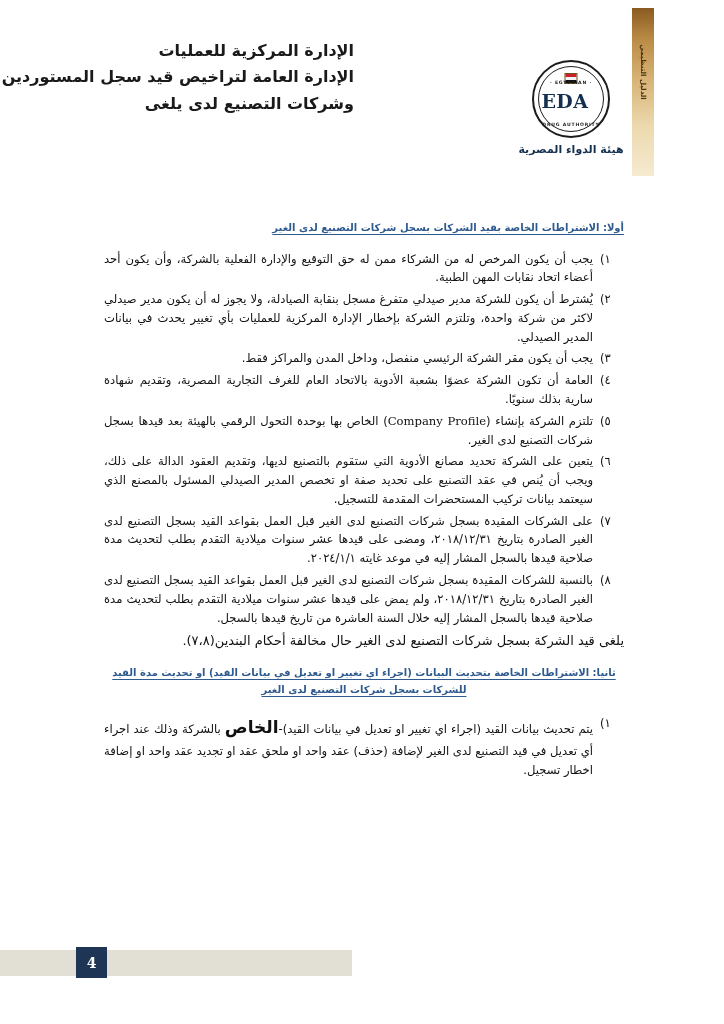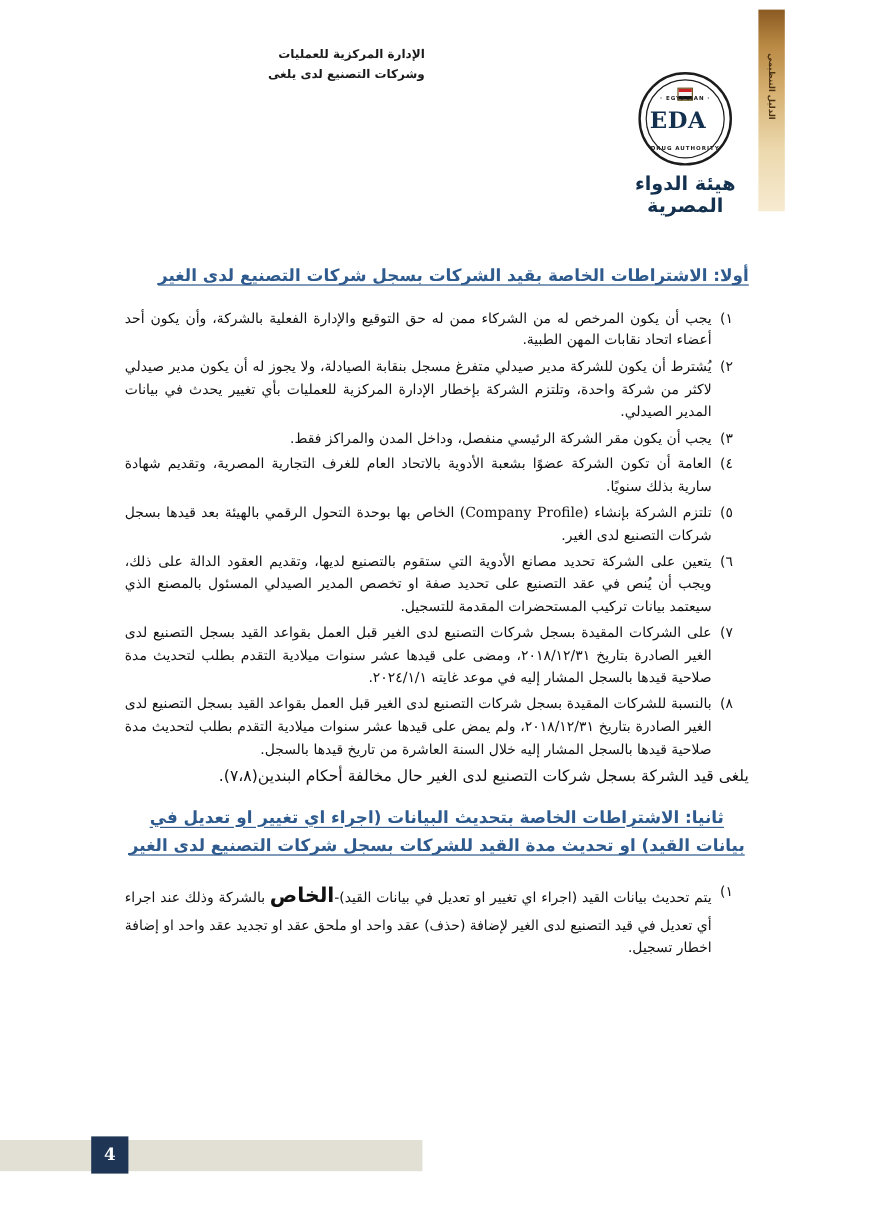--- a/index.html
+++ b/index.html
@@ -24,21 +24,21 @@
     height: 200px;
   }
   .header-text {
     position: absolute;
     top: 38px;
     right: 370px;
     width: 260px;
     text-align: right;
     direction: rtl;
     line-height: 1.65;
-    font-size: 10px;
+    font-size: 16px;
     font-weight: bold;
     color: #1a1a1a;
   }
   .header-text div { white-space: nowrap; }
 
   
   .logo-block {
     position: absolute;
     top: 60px;
     left: 516px;
@@ -99,21 +99,21 @@
     text-align: center;
     font-size: 4.6px;
     letter-spacing: 0.8px;
     color: #1c1c1c;
     font-weight: bold;
   }
   .seal-arc-top { top: 20px; }
   .seal-arc-bottom { bottom: 11px; }
   .logo-caption {
     margin-top: 5px;
-    font-size: 16px;
+    font-size: 11px;
     font-weight: bold;
     color: #14304f;
     direction: rtl;
   }
 
   
   .gold-bar {
     position: absolute;
     top: 8px;
     left: 632px;
@@ -140,21 +140,21 @@
     top: 220px;
     right: 100px;
     width: 520px;
     direction: rtl;
     text-align: right;
   }
 
   .section-heading {
     color: #2e5a8e;
     font-weight: bold;
-    font-size: 14px;
+    font-size: 10px;
     line-height: 1.55;
     text-decoration: underline;
     text-underline-offset: 3px;
     margin: 0 0 14px 0;
     direction: rtl;
   }
   .section-heading.second {
     text-align: center;
     margin-top: 8px;
     margin-bottom: 16px;
@@ -250,20 +250,21 @@
     white-space: nowrap;
   }
 </style>
 </head>
 <body>
 
 <div class="page-header">
 
   <div class="header-text">
     <div>الإدارة المركزية للعمليات</div>
+    <div>الإدارة العامة لتراخيص قيد سجل المستوردين</div>
     <div>وشركات التصنيع لدى يلغى</div>
   </div>
 
   <div class="logo-block">
     <div class="logo-seal">
       <div class="seal-ring"></div>
       <div class="seal-ring inner"></div>
       <div class="seal-eagle">★</div>
       <div class="seal-flag"></div>
       <div class="seal-arc-top">· EGYPTIAN ·</div>

